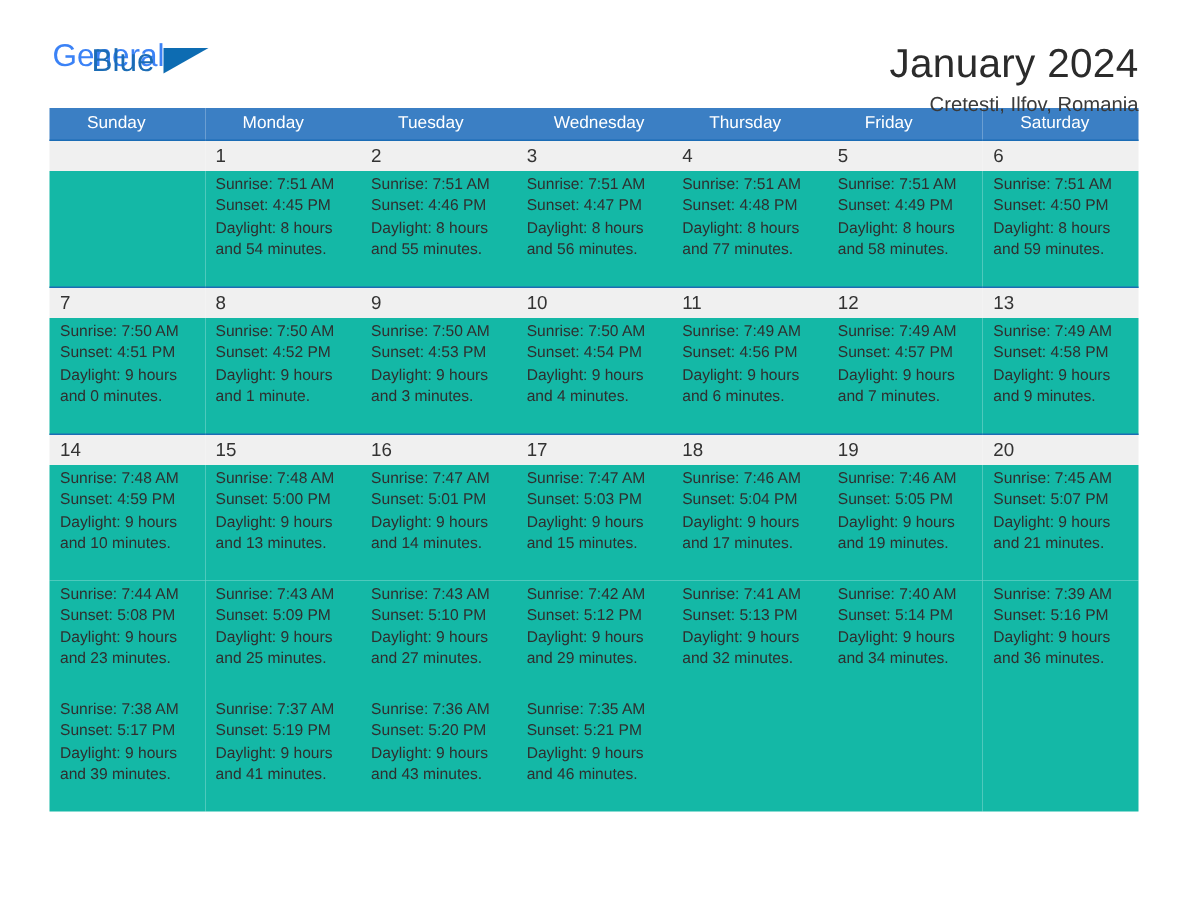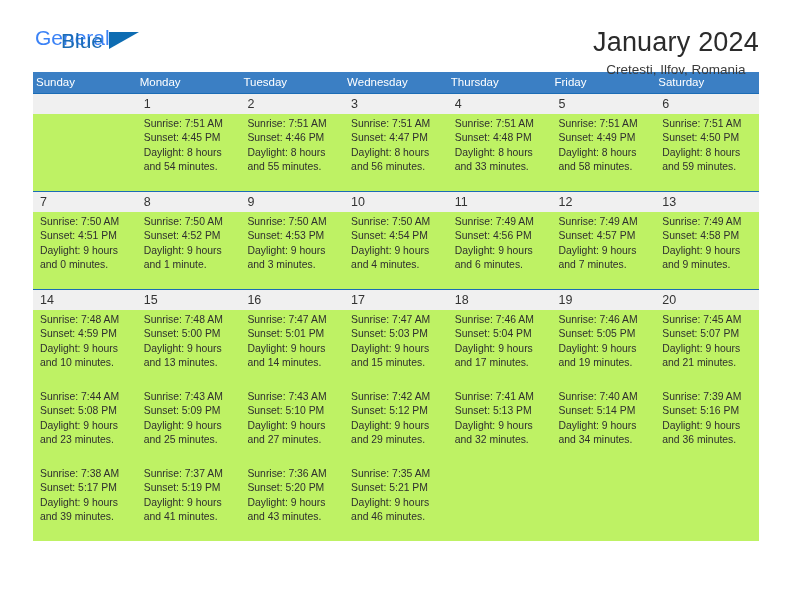--- a/index.html
+++ b/index.html
@@ -57,21 +57,21 @@
     position: absolute;
     left: 76px;
     top: 6px;
     width: 0;
     height: 0;
     border-left: 30px solid #0d6cb2;
     border-bottom: 17px solid transparent;
   }
 
   .title-block {
-    text-align: center;
+    text-align: right;
     padding-top: 0px;
   }
   .cal-title {
     font-size: 27px;
     color: #2b2b2b;
     line-height: 32px;
     font-weight: normal;
     letter-spacing: 0.2px;
   }
   .cal-subtitle {
@@ -87,39 +87,39 @@
     border-collapse: collapse;
     table-layout: fixed;
   }
 
   .dow-row th {
     background: #3b7fc4;
     color: #ffffff;
     font-size: 11.5px;
     font-weight: normal;
     text-align: left;
-    padding: 4px 0 5px 3px;
+    padding: 4px 0 5px 25px;
     height: 12px;
     border: none;
   }
 
   .num-cell {
     background: #f0f0f0;
     border-top: 1.6px solid #1b6cb5;
     font-size: 12.5px;
     color: #333333;
     text-align: left;
     padding: 3px 0 3px 7px;
     height: 13px;
     vertical-align: top;
     font-weight: normal;
   }
 
   .info-cell {
-    background: #bef264;
+    background: #14b8a6;
     font-size: 10.4px;
     color: #2f2f2f;
     line-height: 14.4px;
     padding: 3px 8px 14px 7px;
     vertical-align: top;
     height: 60px;
   }
   .info-cell .line {
     white-space: nowrap;
   }
@@ -185,21 +185,21 @@
         <td class="info-cell">
           <div class="line">Sunrise: 7:51 AM</div>
           <div class="line">Sunset: 4:47 PM</div>
           <div class="line">Daylight: 8 hours</div>
           <div class="line">and 56 minutes.</div>
         </td>
         <td class="info-cell">
           <div class="line">Sunrise: 7:51 AM</div>
           <div class="line">Sunset: 4:48 PM</div>
           <div class="line">Daylight: 8 hours</div>
-          <div class="line">and 33 minutes.</div>
+          <div class="line">and 77 minutes.</div>
         </td>
         <td class="info-cell">
           <div class="line">Sunrise: 7:51 AM</div>
           <div class="line">Sunset: 4:49 PM</div>
           <div class="line">Daylight: 8 hours</div>
           <div class="line">and 58 minutes.</div>
         </td>
         <td class="info-cell">
           <div class="line">Sunrise: 7:51 AM</div>
           <div class="line">Sunset: 4:50 PM</div>

